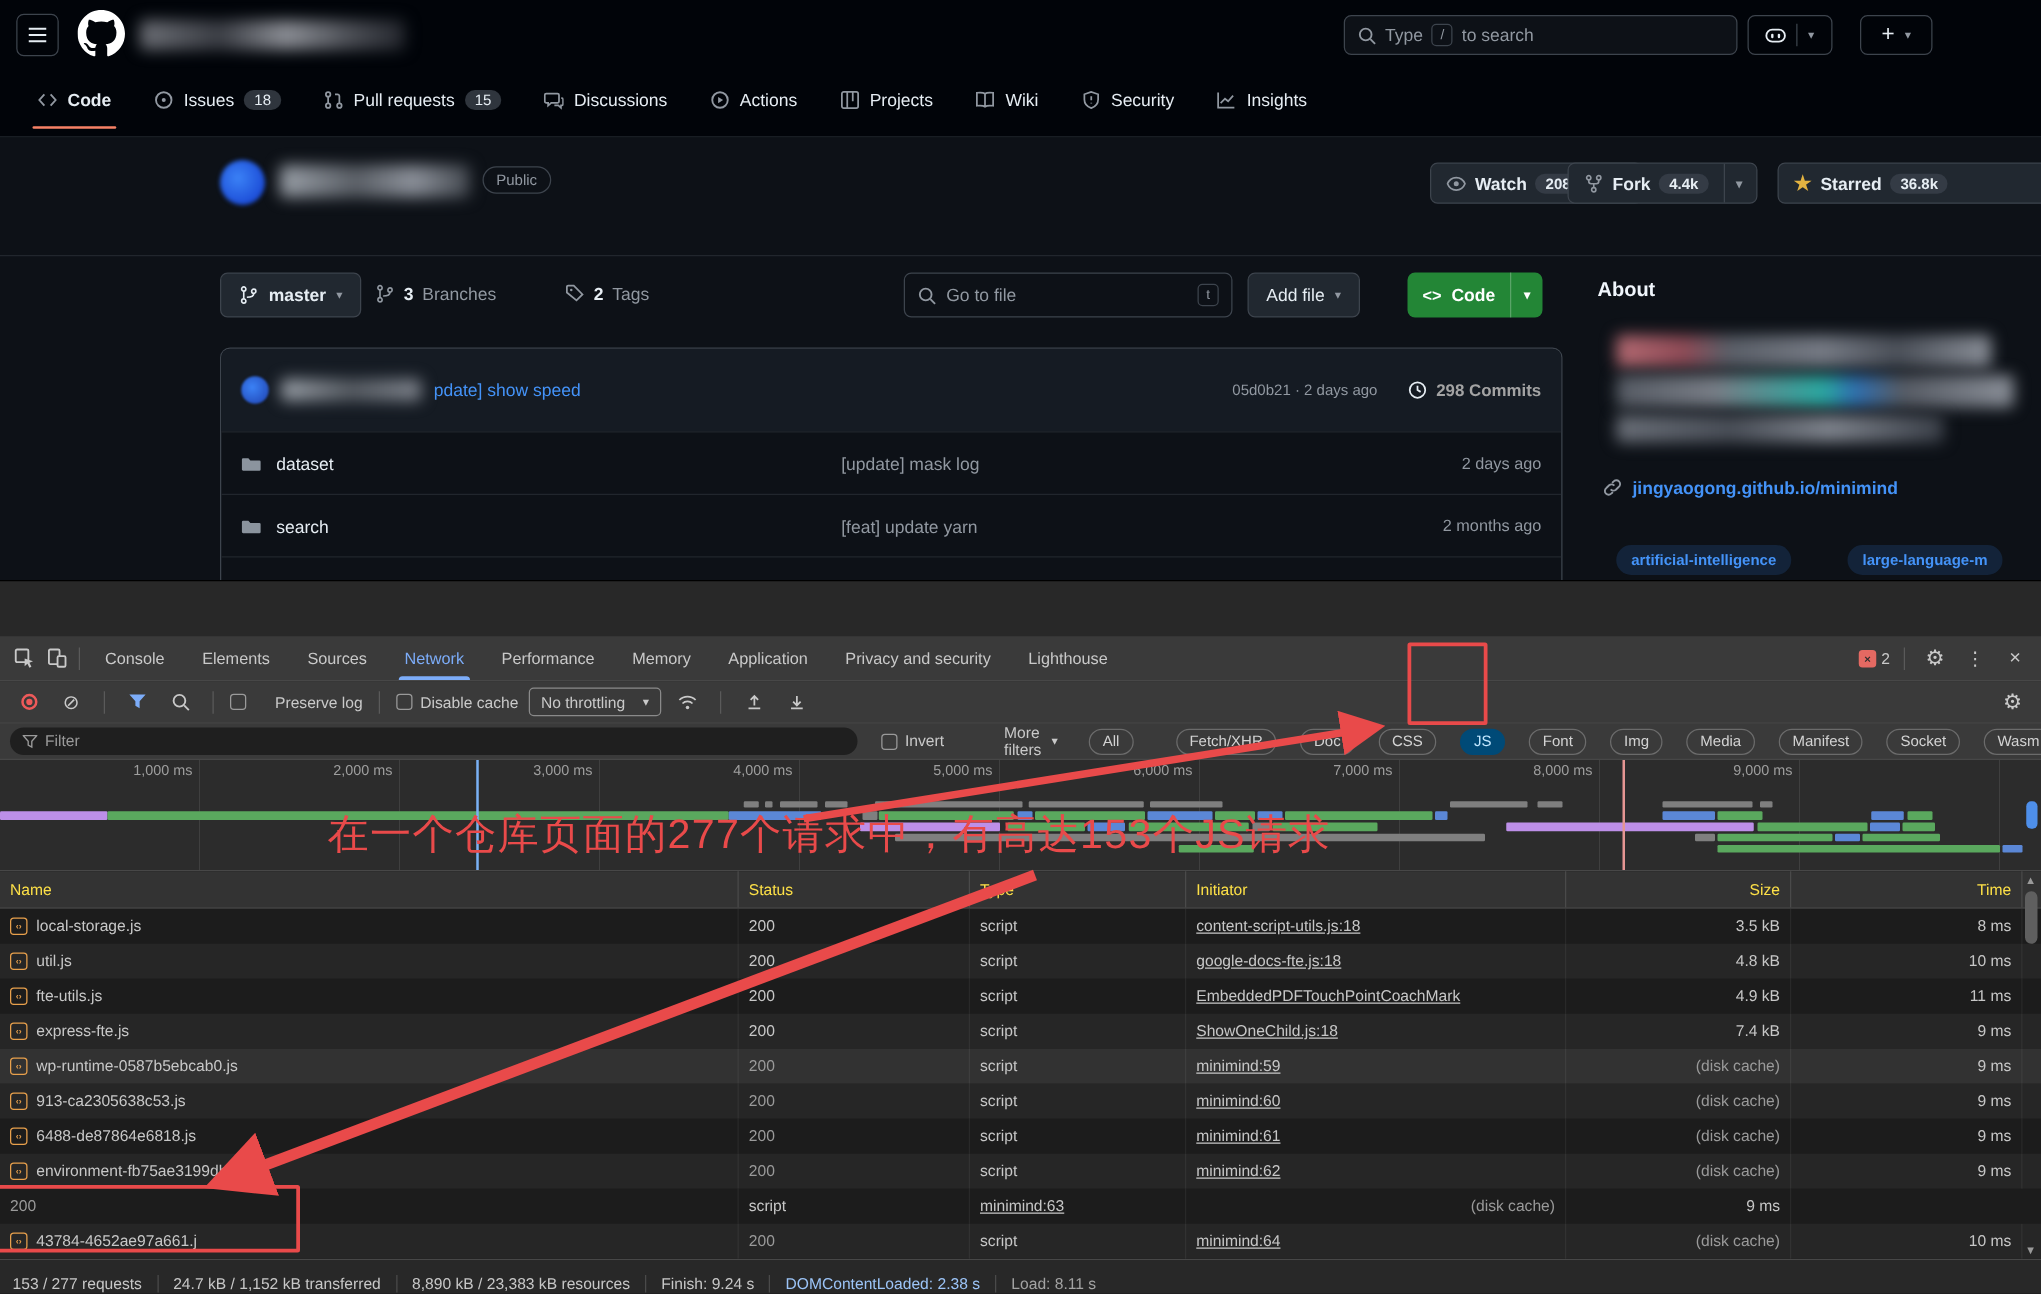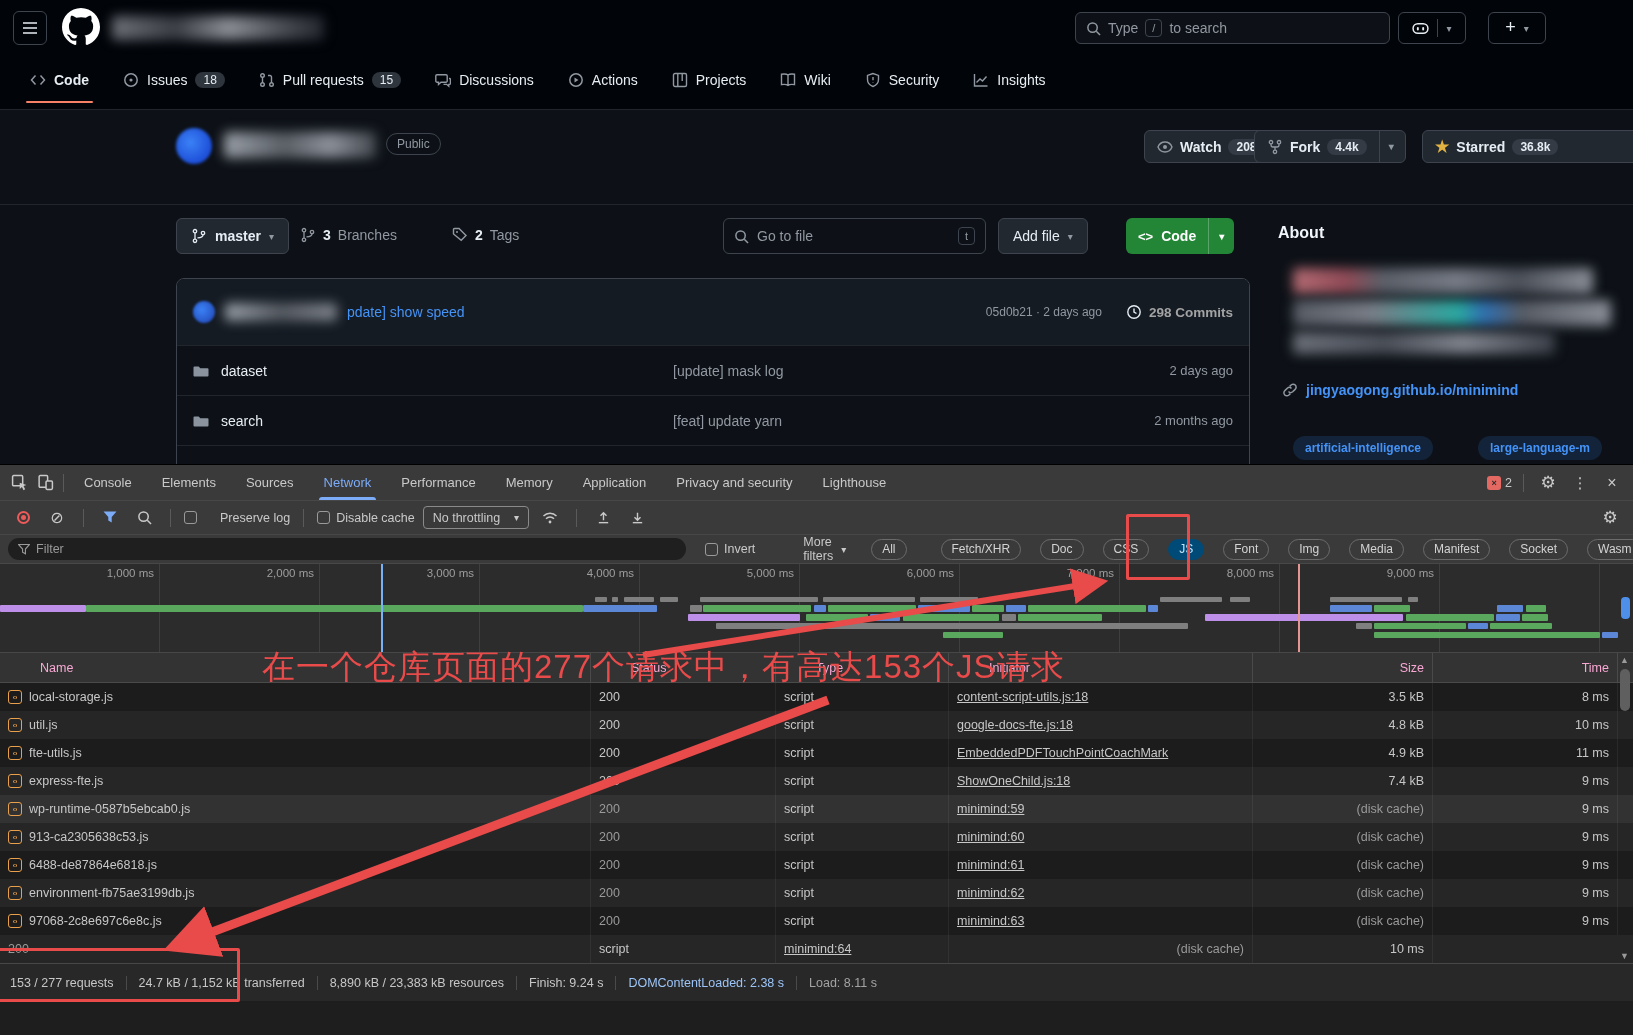--- a/index.html
+++ b/index.html
@@ -49,21 +49,21 @@
   .commit-box { position:absolute; left:176px; top:278px; width:1074px; height:250px; border:1px solid #3d444d; border-radius:8px; background:#0d1117; overflow:hidden; }
   .commit-bar { height:66px; background:#151b23; display:flex; align-items:center; padding:0 16px; gap:10px; }
   .commit-link { color:#4493f8; font-size:14px; }
   .file-row { height:50px; border-top:1px solid #21262d; display:flex; align-items:center; padding:0 16px; font-size:14px; color:#e6edf3; }
   .file-row .fname { width:480px; display:flex; gap:12px; align-items:center; }
   .file-row .fmsg { flex:1; color:#9198a1; }
   .file-row .fdate { color:#9198a1; font-size:13px; }
 
   
   .devtools { position:absolute; left:0; top:464px; width:1633px; height:571px; background:#282828; z-index:10; color:#c9c9c9; font-size:12.5px; border-top:1px solid #000; }
-  .dt-tabbar { height:36px; background:#3a3a3a; border-bottom:1px solid #474747; display:flex; align-items:center; }
+  .dt-tabbar { height:36px; background:#3a3a3a; border-bottom:1px solid #474747; display:flex; align-items:center;margin-top:44px; }
   .dt-tab { padding:0 15px; height:100%; display:flex; align-items:center; font-size:13px; color:#c9c9c9; position:relative; cursor:pointer; }
   .dt-tab.active { color:#7cacf8; }
   .dt-tab.active::after { content:""; position:absolute; left:10px; right:10px; bottom:0; height:3px; border-radius:3px 3px 0 0; background:#7cacf8; }
   .dt-icon-btn { width:26px; height:26px; display:flex; align-items:center; justify-content:center; color:#c9c9c9; cursor:pointer; }
   .vsep { width:1px; height:18px; background:#5a5a5a; margin:0 5px; }
   .dt-toolbar { height:34px; background:#3a3a3a; border-bottom:1px solid #474747; display:flex; align-items:center; gap:8px; padding:0 10px; }
   .chk { width:13px; height:13px; border:1.5px solid #9a9a9a; border-radius:3px; }
   .throttle { border:1px solid #8a8a8a; border-radius:4px; height:23px; display:flex; align-items:center; gap:14px; padding:0 9px; font-size:12.5px; }
   .dt-filterbar { height:29px; background:#3a3a3a; border-bottom:1px solid #474747; display:flex; align-items:center; gap:19px; padding:0 8px; }
   .filter-input { width:700px; height:22px; background:#1f1f1f; border-radius:12px; display:flex; align-items:center; gap:6px; padding:0 10px; }
@@ -73,21 +73,21 @@
   .pill.sel { background:#004a77; border-color:#004a77; color:#c2e7ff; }
 
   .overview { position:relative; height:89px; background:#2c2c2c; border-bottom:1px solid #474747;
     background-image:repeating-linear-gradient(to right, transparent 0 159px, #3f3f3f 159px 160px); }
   .tick { position:absolute; top:3px; width:80px; text-align:right; font-size:11.5px; color:#9e9e9e; }
   .evline { position:absolute; top:0; bottom:0; width:1.5px; }
 
   .nettable { position:relative; height:310px; background:#1d1d1d; }
   .ncols { display:grid; grid-template-columns:591px 185px 173px 304px 180px 185px; }
   .nhead { height:30px; background:#333; border-bottom:1px solid #4a4a4a; }
-  .nhead > div { display:flex; align-items:center; padding:0 8px; font-size:12.5px; color:#f9a8d4; border-right:1px solid #4a4a4a;margin-left:32px; }
+  .nhead > div { display:flex; align-items:center; padding:0 8px; font-size:12.5px; color:#fde047; border-right:1px solid #4a4a4a; }
   .nrow { height:28px; }
   .nrow > div { display:flex; align-items:center; padding:0 8px; font-size:12.5px; color:#c7c7c7; border-right:1px solid rgba(255,255,255,0.06); overflow:hidden; white-space:nowrap; }
   .nrow:nth-child(odd) { background:#262626; }
   .nrow:nth-child(even) { background:#1c1c1c; }
   .nrow.hover { background:#323232; }
   .r { justify-content:flex-end; }
   .init a { color:#c7c7c7; text-decoration:underline; }
   .nrow.cached .c-status, .nrow.cached .c-size { color:#9a9a9a; }
   .jsfile { width:14px; height:14px; border:1.5px solid #e8a04c; border-radius:3px; margin-right:7px; flex:none; display:flex; align-items:center; justify-content:center; color:#e8a04c; font-size:7px; font-weight:bold; letter-spacing:0; }
   .scrollbar { position:absolute; right:1px; top:2px; bottom:2px; width:14px; }
@@ -684,33 +684,33 @@
           </div>
         <div class="c-status">200</div>
         <div>script</div>
         <div class="init">
             <a>minimind:62</a>
           </div>
         <div class="r c-size">(disk cache)</div>
         <div class="r">9 ms</div>
       </div>
       <div class="ncols nrow cached">
-        <div class="c-name">
-            <span class="jsfile">‹›</span>
-            <span>97068-2c8e697c6e8c.js</span>
-          </div>
         <div class="c-status">200</div>
         <div>script</div>
         <div class="init">
             <a>minimind:63</a>
           </div>
         <div class="r c-size">(disk cache)</div>
         <div class="r">9 ms</div>
       </div>
       <div class="ncols nrow cached">
+        <div class="c-name">
+            <span class="jsfile">‹›</span>
+            <span>43784-4652ae97a661.j</span>
+          </div>
         <div class="c-status">200</div>
         <div>script</div>
         <div class="init">
             <a>minimind:64</a>
           </div>
         <div class="r c-size">(disk cache)</div>
         <div class="r">10 ms</div>
       </div>
 
       <div class="scrollbar">

